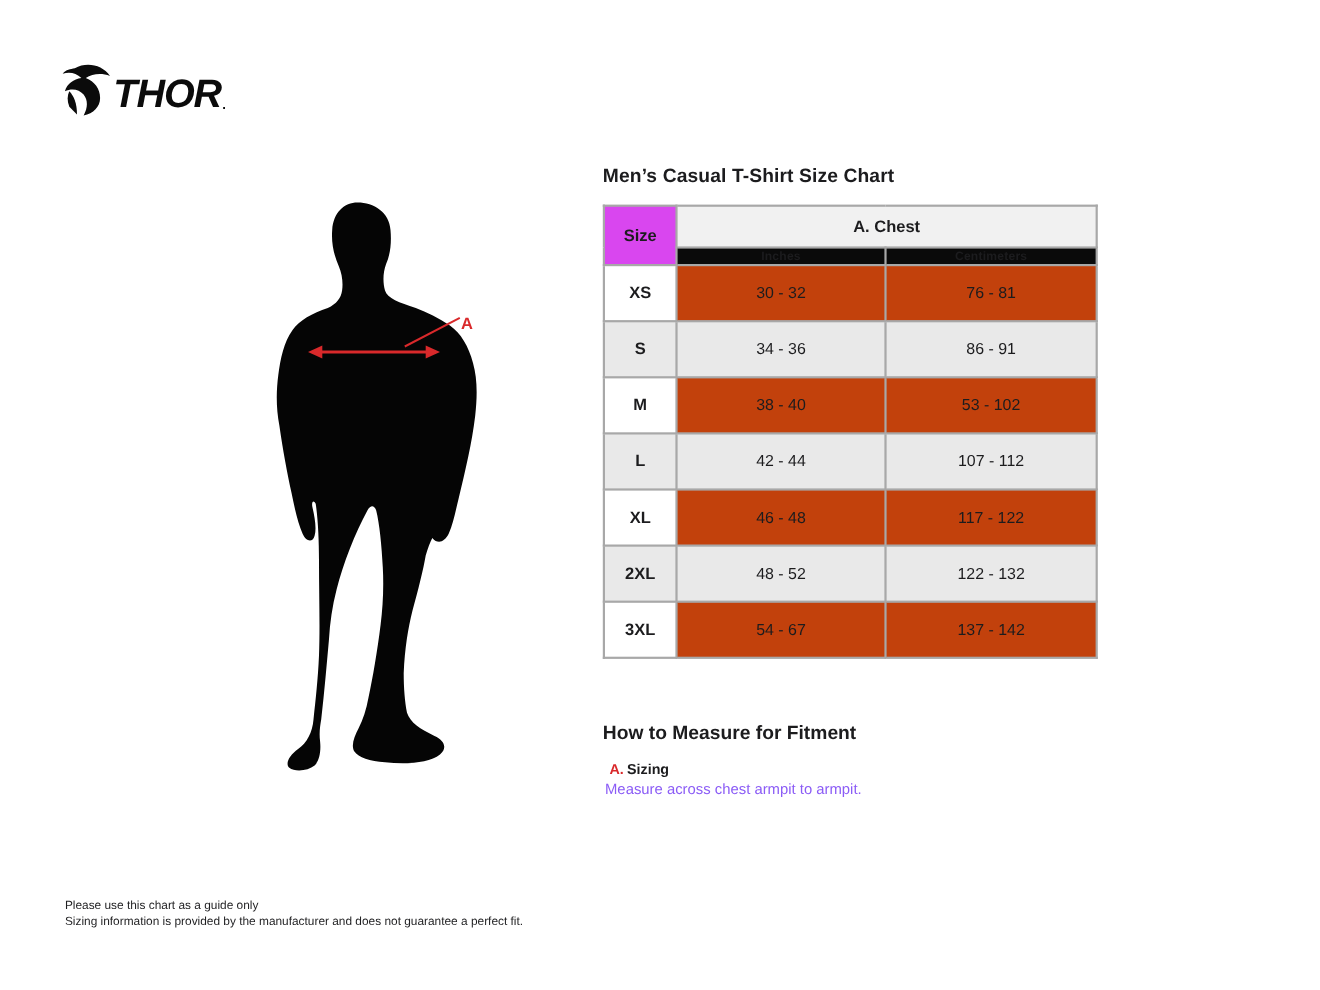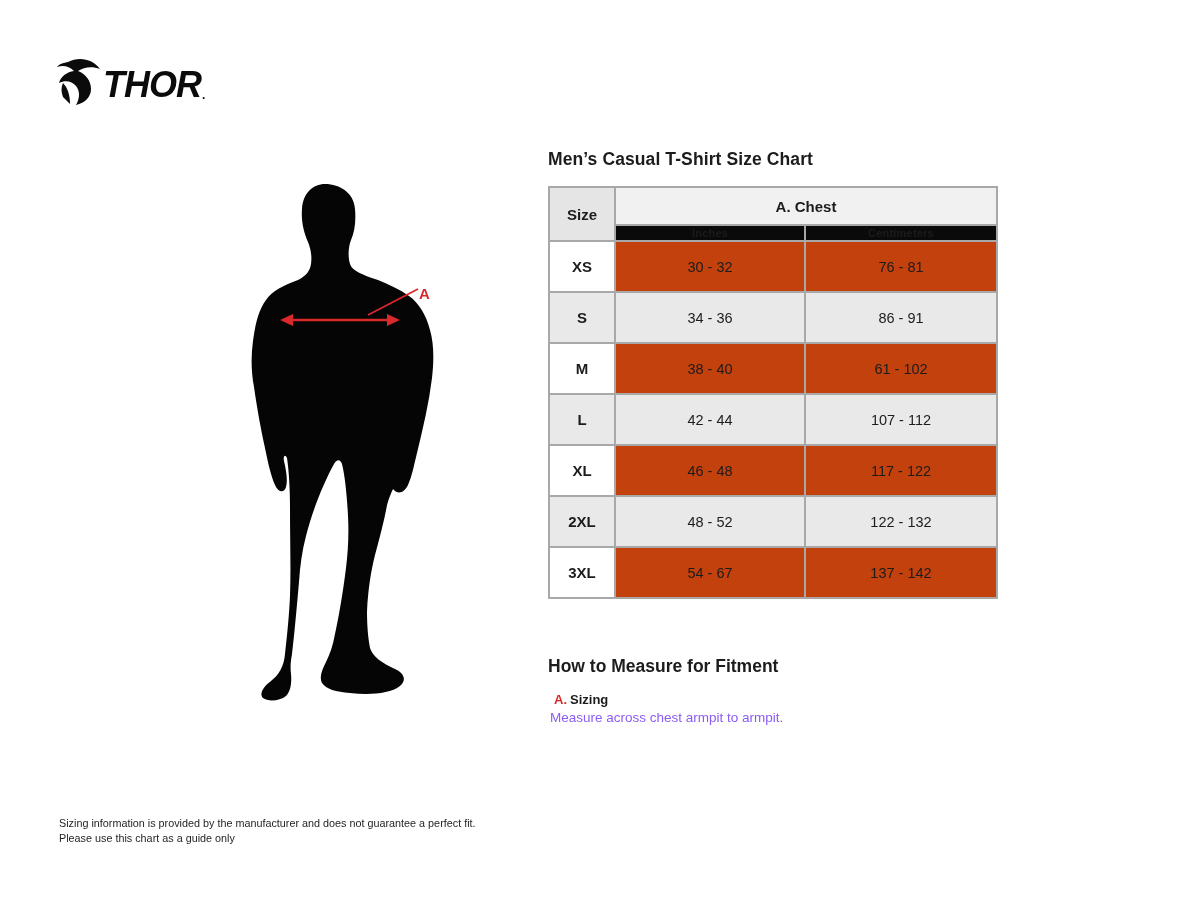--- a/index.html
+++ b/index.html
@@ -27,21 +27,21 @@
     border-collapse:collapse;table-layout:fixed;width:450px;
     border:2px solid #9c9c9c;
   }
   .size-table th,.size-table td{
     border:2px solid #a8a8a8;text-align:center;vertical-align:middle;
     padding:0;color:#1c1c1e;
   }
   .col-size{width:66px;}
   .col-in{width:190px;}
   .col-cm{width:192px;}
-  .head-size{background:#e5e5e5;font-size:15px;font-weight:bold;}
+  .head-size{background:#d946ef;font-size:15px;font-weight:bold;}
   .head-group{background:#f1f1f1;font-size:15px;font-weight:bold;height:36px;}
   .unit-bar{
     background:#0a0a0a;color:#ffffff;font-size:11px;font-weight:bold;
     height:14px;line-height:14px;letter-spacing:.2px;
   }
   .size-table tbody td{height:49px;font-size:14.5px;background:#c2410c;}
   .size-table tbody th{height:49px;font-size:15px;font-weight:bold;background:#ffffff;margin-top:48px;}
   .size-table tbody tr:nth-child(even) td,
   .size-table tbody tr:nth-child(even) th{background:#e9e9e9;}
 
@@ -140,21 +140,21 @@
       <td>76 - 81</td>
     </tr>
     <tr>
       <th>S</th>
       <td>34 - 36</td>
       <td>86 - 91</td>
     </tr>
     <tr>
       <th>M</th>
       <td>38 - 40</td>
-      <td>61 - 102</td>
+      <td>53 - 102</td>
     </tr>
     <tr>
       <th>L</th>
       <td>42 - 44</td>
       <td>107 - 112</td>
     </tr>
     <tr>
       <th>XL</th>
       <td>46 - 48</td>
       <td>117 - 122</td>
@@ -174,15 +174,15 @@
 
 <div class="abs measure-heading">How to Measure for Fitment</div>
 
 <div class="abs measure-label">
   <span class="letter">A.</span><span>Sizing</span>
 </div>
 
 <div class="abs measure-desc">Measure across chest armpit to armpit.</div>
 
 <div class="abs footer">
+  <div>Please use this chart as a guide only</div>
   <div>Sizing information is provided by the manufacturer and does not guarantee a perfect fit.</div>
-  <div>Please use this chart as a guide only</div>
 </div>
 
 </body></html>

